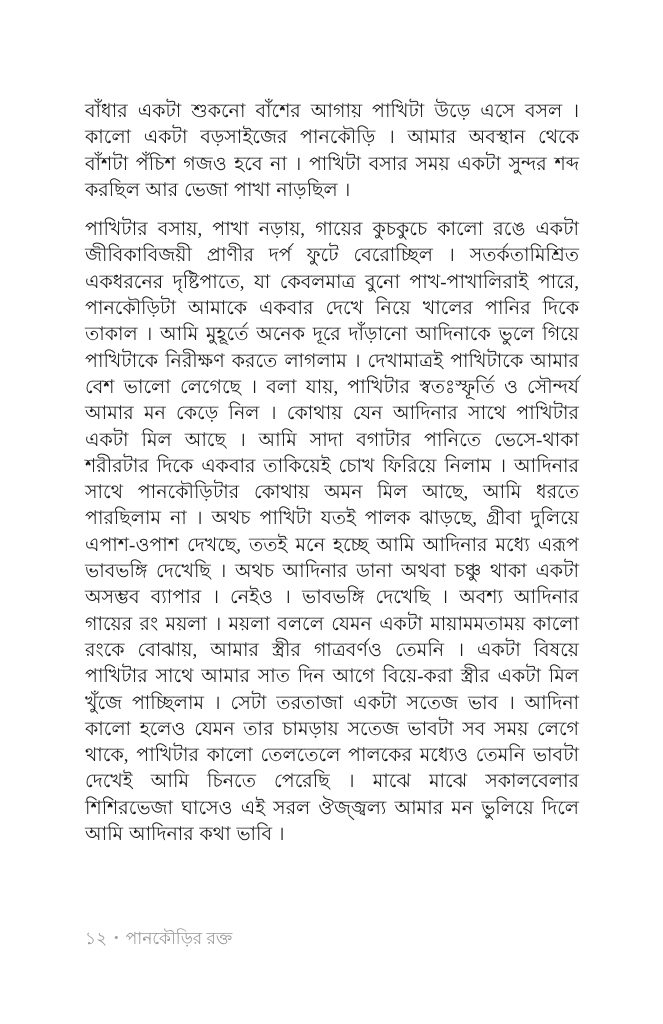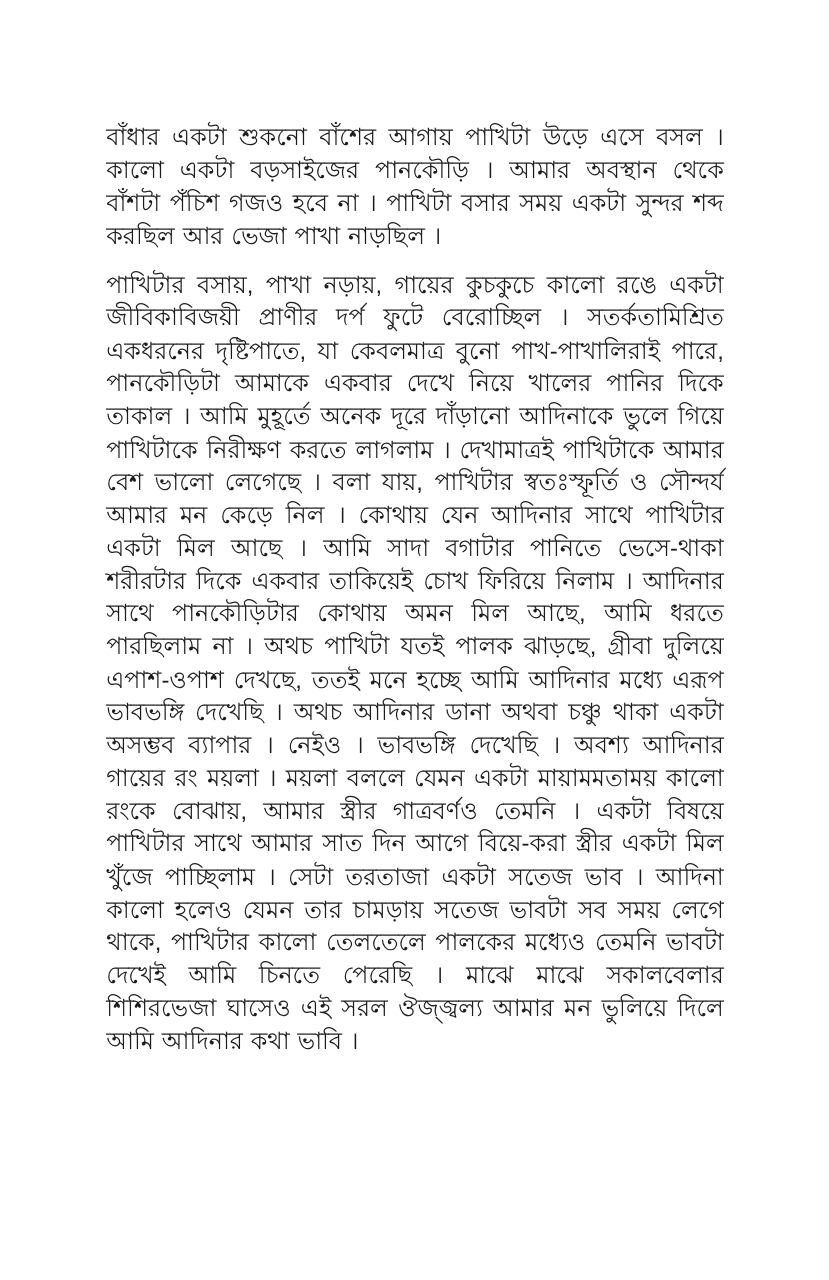--- a/index.html
+++ b/index.html
@@ -6,21 +6,21 @@
     margin: 0;
     padding: 0;
     background: #ffffff;
   }
   .page {
     position: relative;
     width: 657px;
     height: 1024px;
     background: #ffffff;
     overflow: hidden;
-    font-family: Liberation Sans, sans-serif;
+    font-family: Liberation Serif, serif;
   }
   .text-block {
     position: absolute;
     left: 85px;
     top: 98px;
     width: 494px;
     color: #1c1c1c;
     font-size: 19px;
     line-height: 26.3px;
     text-align: justify;
@@ -50,14 +50,17 @@
 </head>
 <body>
 
 <div class="page">
 
   <main class="text-block">
     <p>বাঁধার একটা শুকনো বাঁশের আগায় পাখিটা উড়ে এসে বসল । কালো একটা বড়সাইজের পানকৌড়ি । আমার অবস্থান থেকে বাঁশটা পঁচিশ গজও হবে না । পাখিটা বসার সময় একটা সুন্দর শব্দ করছিল আর ভেজা পাখা নাড়ছিল ।</p>
     <p>পাখিটার বসায়, পাখা নড়ায়, গায়ের কুচকুচে কালো রঙে একটা জীবিকাবিজয়ী প্রাণীর দর্প ফুটে বেরোচ্ছিল । সতর্কতামিশ্রিত একধরনের দৃষ্টিপাতে, যা কেবলমাত্র বুনো পাখ-পাখালিরাই পারে, পানকৌড়িটা আমাকে একবার দেখে নিয়ে খালের পানির দিকে তাকাল । আমি মুহূর্তে অনেক দূরে দাঁড়ানো আদিনাকে ভুলে গিয়ে পাখিটাকে নিরীক্ষণ করতে লাগলাম । দেখামাত্রই পাখিটাকে আমার বেশ ভালো লেগেছে । বলা যায়, পাখিটার স্বতঃস্ফূর্তি ও সৌন্দর্য আমার মন কেড়ে নিল । কোথায় যেন আদিনার সাথে পাখিটার একটা মিল আছে । আমি সাদা বগাটার পানিতে ভেসে-থাকা শরীরটার দিকে একবার তাকিয়েই চোখ ফিরিয়ে নিলাম । আদিনার সাথে পানকৌড়িটার কোথায় অমন মিল আছে, আমি ধরতে পারছিলাম না । অথচ পাখিটা যতই পালক ঝাড়ছে, গ্রীবা দুলিয়ে এপাশ-ওপাশ দেখছে, ততই মনে হচ্ছে আমি আদিনার মধ্যে এরূপ ভাবভঙ্গি দেখেছি । অথচ আদিনার ডানা অথবা চঞ্চু থাকা একটা অসম্ভব ব্যাপার । নেইও । ভাবভঙ্গি দেখেছি । অবশ্য আদিনার গায়ের রং ময়লা । ময়লা বললে যেমন একটা মায়ামমতাময় কালো রংকে বোঝায়, আমার স্ত্রীর গাত্রবর্ণও তেমনি । একটা বিষয়ে পাখিটার সাথে আমার সাত দিন আগে বিয়ে-করা স্ত্রীর একটা মিল খুঁজে পাচ্ছিলাম । সেটা তরতাজা একটা সতেজ ভাব । আদিনা কালো হলেও যেমন তার চামড়ায় সতেজ ভাবটা সব সময় লেগে থাকে, পাখিটার কালো তেলতেলে পালকের মধ্যেও তেমনি ভাবটা দেখেই আমি চিনতে পেরেছি । মাঝে মাঝে সকালবেলার শিশিরভেজা ঘাসেও এই সরল ঔজ্জ্বল্য আমার মন ভুলিয়ে দিলে আমি আদিনার কথা ভাবি ।</p>
   </main>
 
+  <div class="page-footer">
+    <span>১২</span><span class="footer-bullet">•</span><span>পানকৌড়ির রক্ত</span>
+  </div>
 
 </div>
 
 </body></html>

